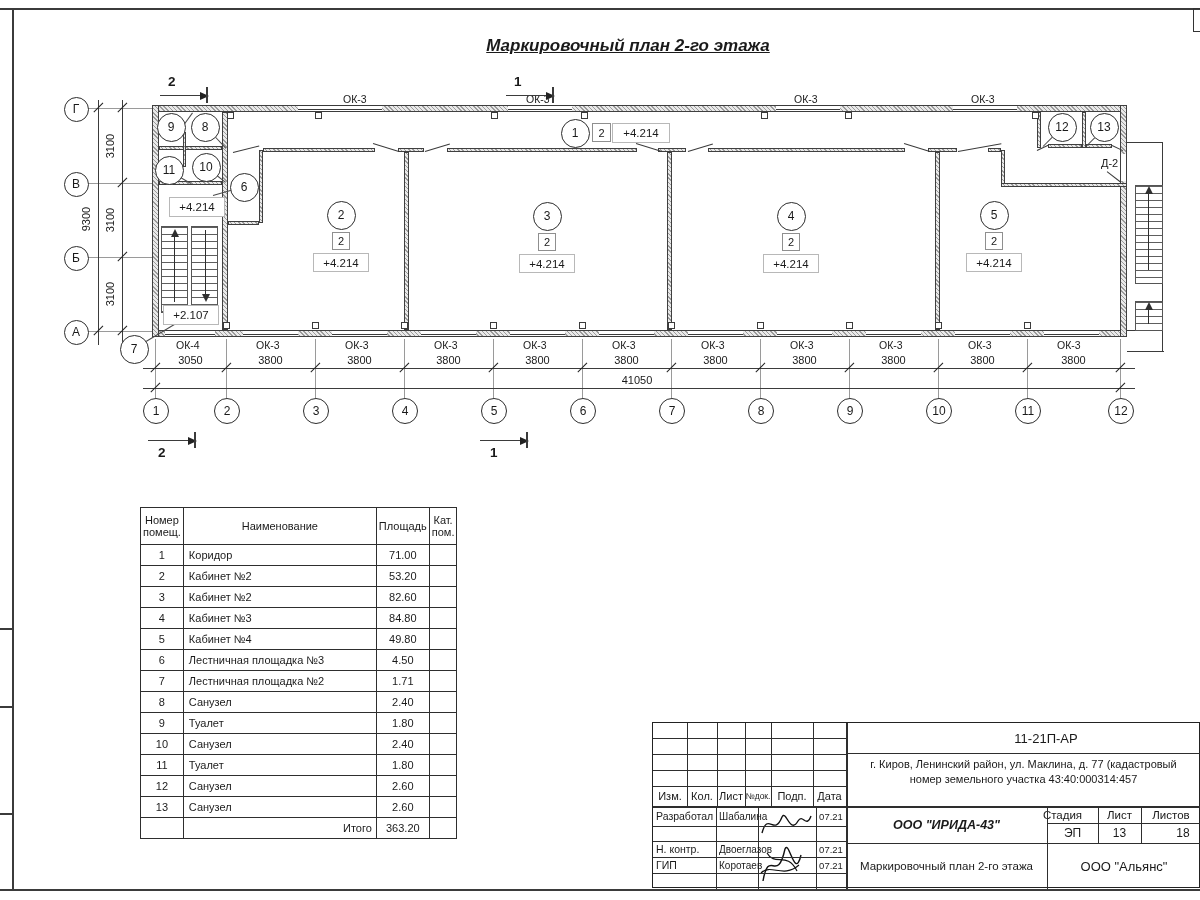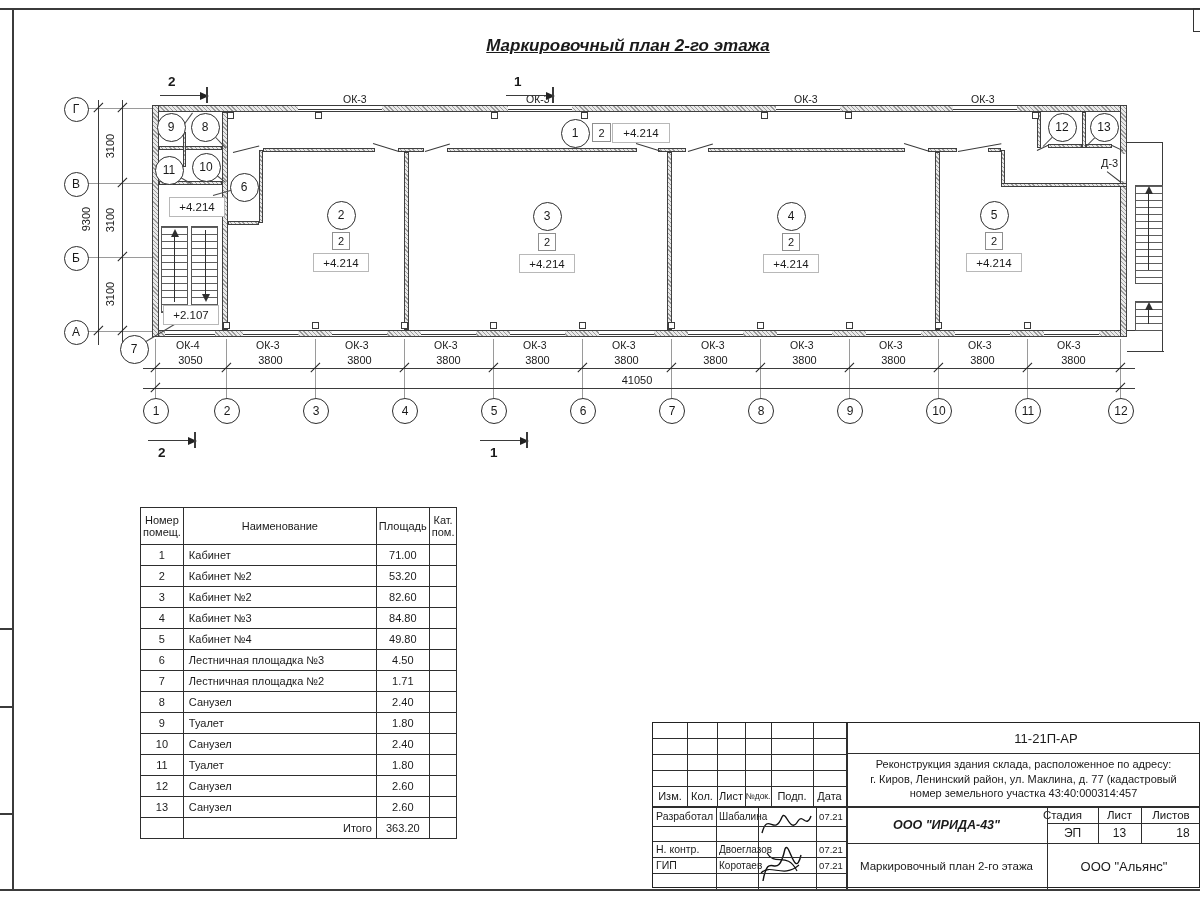--- a/index.html
+++ b/index.html
@@ -303,42 +303,42 @@
       <div class="bubble" style="left: 154.5px; top: 155.5px; width: 27px; height: 27px;">11</div>
       <div class="bubble" style="left: 1047.5px; top: 112.5px; width: 27px; height: 27px;">12</div>
       <div class="bubble" style="left: 1089.5px; top: 112.5px; width: 27px; height: 27px;">13</div>
       <div class="elev" style="left: 169px; top: 197px; width: 54px; height: 18px;">+4.214</div>
       <div class="elev" style="left: 163px; top: 305px; width: 54px; height: 18px;">+2.107</div>
     </div>
 
   <div class="dim" style="left:597px;top:374px;width:80px">41050</div>
   <div class="dim" style="left:66px;top:213px;width:40px;transform:rotate(-90deg)">9300</div>
 
-  <div class="lbl" style="left:1101px;top:157px;font-size:11px">Д-3</div>
+  <div class="lbl" style="left:1101px;top:157px;font-size:11px">Д-2</div>
 
   <div id="expl-wrap">
     <table id="expl-table">
       <colgroup>
           <col style="width:35px">
           <col style="width:193px">
           <col style="width:45px">
           <col style="width:25px">
         </colgroup>
       <thead>
           <tr>
             <th>Номер помещ.</th>
             <th>Наименование</th>
             <th>Площадь</th>
             <th>Кат. пом.</th>
           </tr>
         </thead>
       <tbody>
           <tr>
             <td>1</td>
-            <td class="nm">Кабинет</td>
+            <td class="nm">Коридор</td>
             <td>71.00</td>
             <td></td>
           </tr>
           <tr>
             <td>2</td>
             <td class="nm">Кабинет №2</td>
             <td>53.20</td>
             <td></td>
           </tr>
           <tr>
@@ -415,21 +415,20 @@
             <td>363.20</td>
             <td></td>
           </tr>
         </tfoot>
     </table>
   </div>
 
   <div id="tb">
     <div class="tb-cell" style="left:193px;top:1px;width:400px;height:28px;font-size:13px">11-21П-АР</div>
     <div class="tb-cell" style="left:193px;top:31px;width:355px;height:51px;font-size:11px;line-height:14.5px;display:block;padding-top:3px">
-      <div>Реконструкция здания склада, расположенное по адресу:</div>
       <div>г. Киров, Ленинский район, ул. Маклина, д. 77 (кадастровый</div>
       <div>номер земельного участка 43:40:000314:457</div>
     </div>
     <div class="tb-cell" style="left:193px;top:84px;width:201px;height:35px;font-style:italic;font-weight:bold;font-size:12.5px">ООО "ИРИДА-43"</div>
     <div class="tb-cell" style="left:193px;top:121px;width:201px;height:44px;font-size:11.5px">Маркировочный план 2-го этажа</div>
     <div class="tb-cell" style="left:384px;top:84px;width:51px;height:16px;font-size:11.5px">Стадия</div>
     <div class="tb-cell" style="left:445px;top:84px;width:43px;height:16px;font-size:11.5px">Лист</div>
     <div class="tb-cell" style="left:488px;top:84px;width:60px;height:16px;font-size:11.5px">Листов</div>
     <div class="tb-cell" style="left:394px;top:101px;width:51px;height:18px;font-size:12px">ЭП</div>
     <div class="tb-cell" style="left:445px;top:101px;width:43px;height:18px;font-size:12px">13</div>

